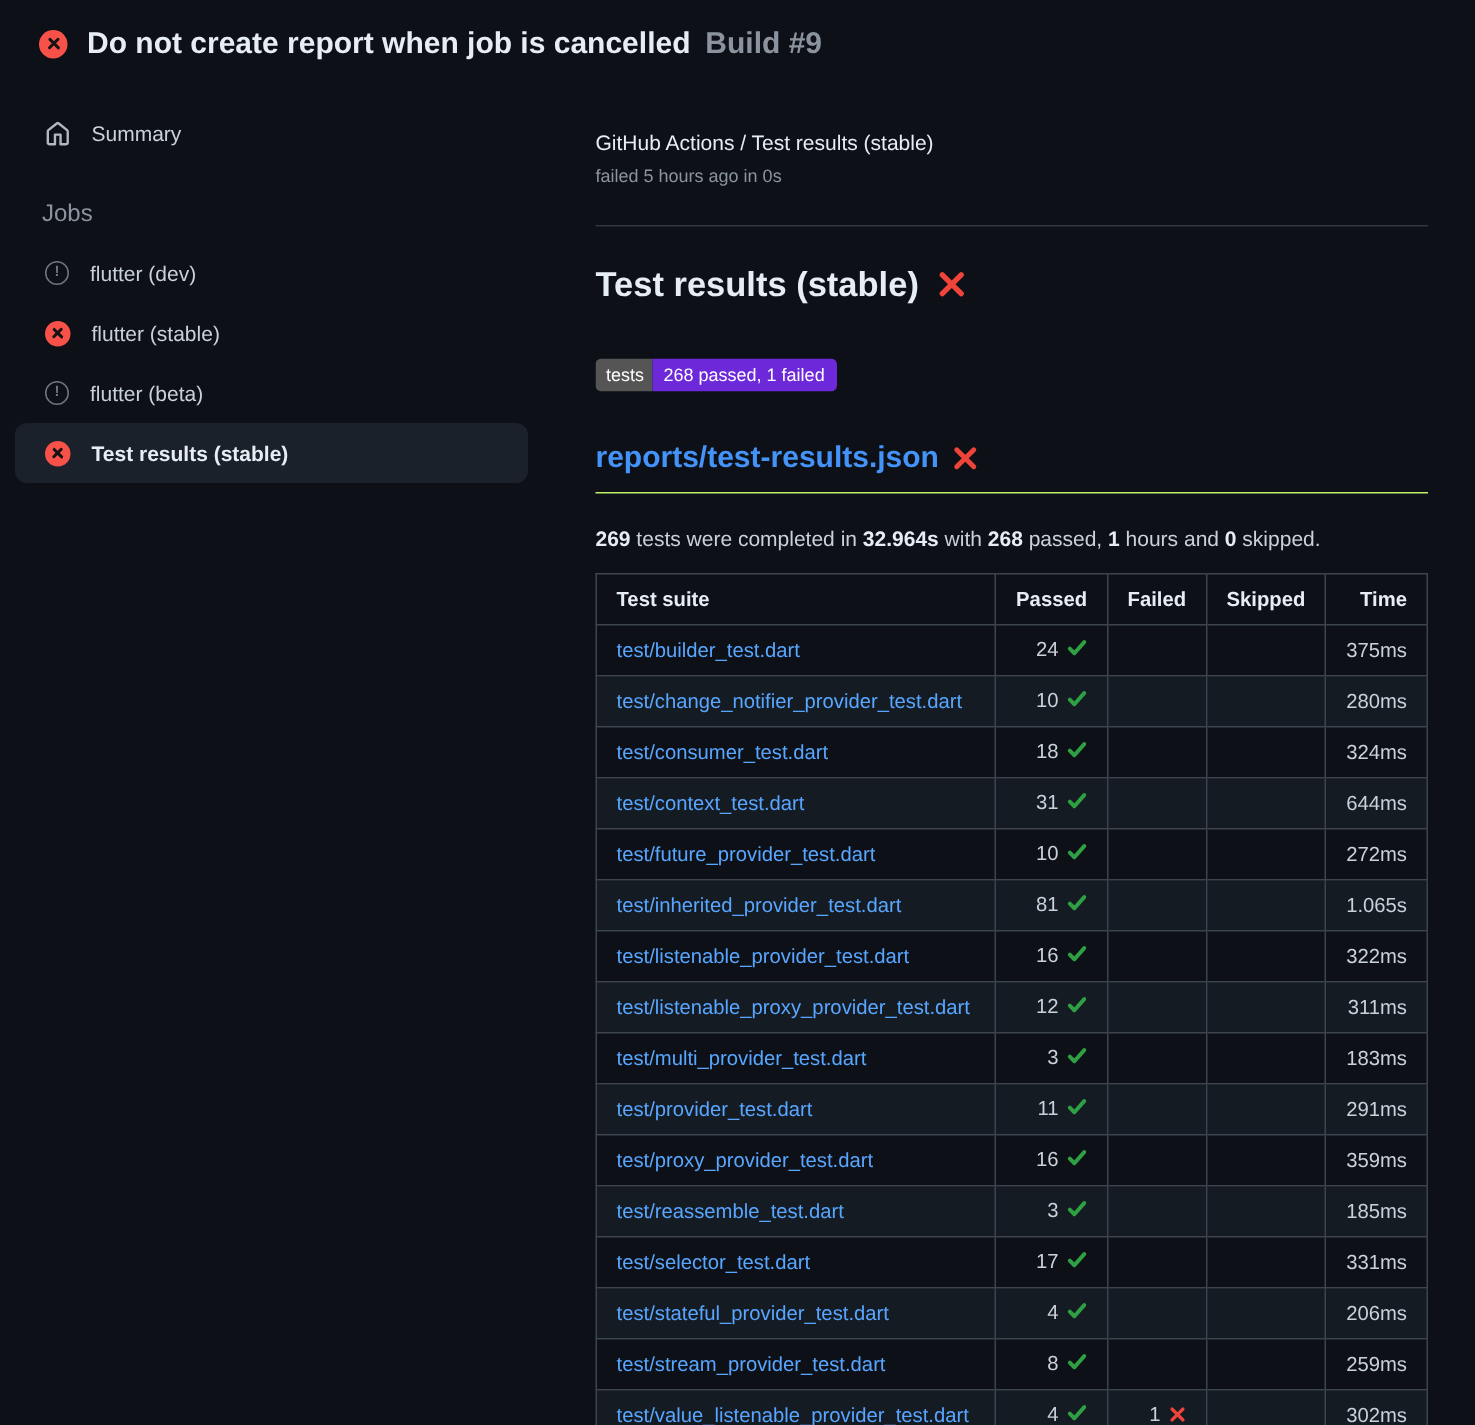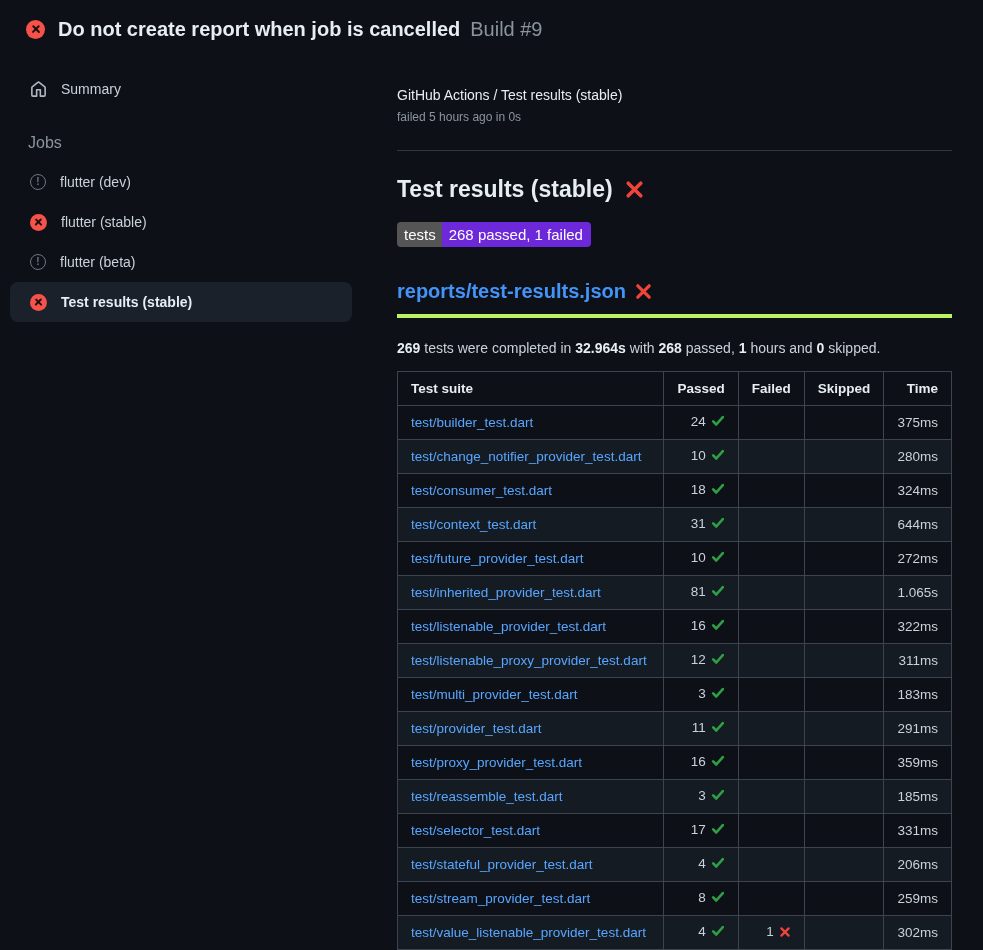--- a/index.html
+++ b/index.html
@@ -10,21 +10,21 @@
     font-family:"Liberation Sans", sans-serif;
     font-size:14px;
   }
 
   
   .top-header {
     display:flex; align-items:center; gap:13px;
     padding:18px 0 14px 26px;
   }
   .top-title { font-size:20px; font-weight:700; color:#e6edf3; }
-  .top-build { font-size:20px; font-weight:400; color:#8b949e; margin-left:6px; }
+  .top-build { font-size:20px; font-weight:700; color:#8b949e; margin-left:6px; }
 
   
   .x-circle {
     width:19px; height:19px; border-radius:50%;
     background:#f85149; position:relative; display:inline-block; flex-shrink:0;
   }
   .x-circle::before, .x-circle::after {
     content:""; position:absolute; left:24%; right:24%; top:50%;
     height:2.4px; margin-top:-1.2px; background:#161313; border-radius:2px;
   }
@@ -61,30 +61,30 @@
   .status-line { font-size:12px; color:#8b949e; margin-top:7px; }
   .divider { border:none; border-top:1px solid #30363d; margin:26px 0 0; }
 
   .section-title {
     display:flex; align-items:center; gap:11px;
     margin-top:25px; font-size:23px; font-weight:700; color:#e6edf3;
   }
   .x-mark { flex-shrink:0; }
 
   .badge {
-    display:inline-flex; margin-top:4px; border-radius:4px; overflow:hidden;
-    font-size:15px; color:#ffffff; line-height:1;
+    display:inline-flex; margin-top:21px; border-radius:4px; overflow:hidden;
+    font-size:12px; color:#ffffff; line-height:1;
   }
   .badge-label { background:#555555; padding:5px 6px 5px 7px; }
   .badge-value { background:#6d28d9; padding:5px 8px 5px 7px; }
 
   .report-title {
     display:flex; align-items:center; gap:8px;
     margin-top:33px; padding-bottom:11px;
-    border-bottom:4px solid #bef264;
+    border-bottom:1px solid #bef264;
     font-size:20px; font-weight:700; color:#4493f8;
   }
 
   .summary-line { margin-top:22px; font-size:14px; color:#c9d1d9; }
   .summary-line strong { color:#e6edf3; }
 
   
   table.results {
     border-collapse:collapse; table-layout:fixed;
     margin-top:15px; font-size:13.5px;

